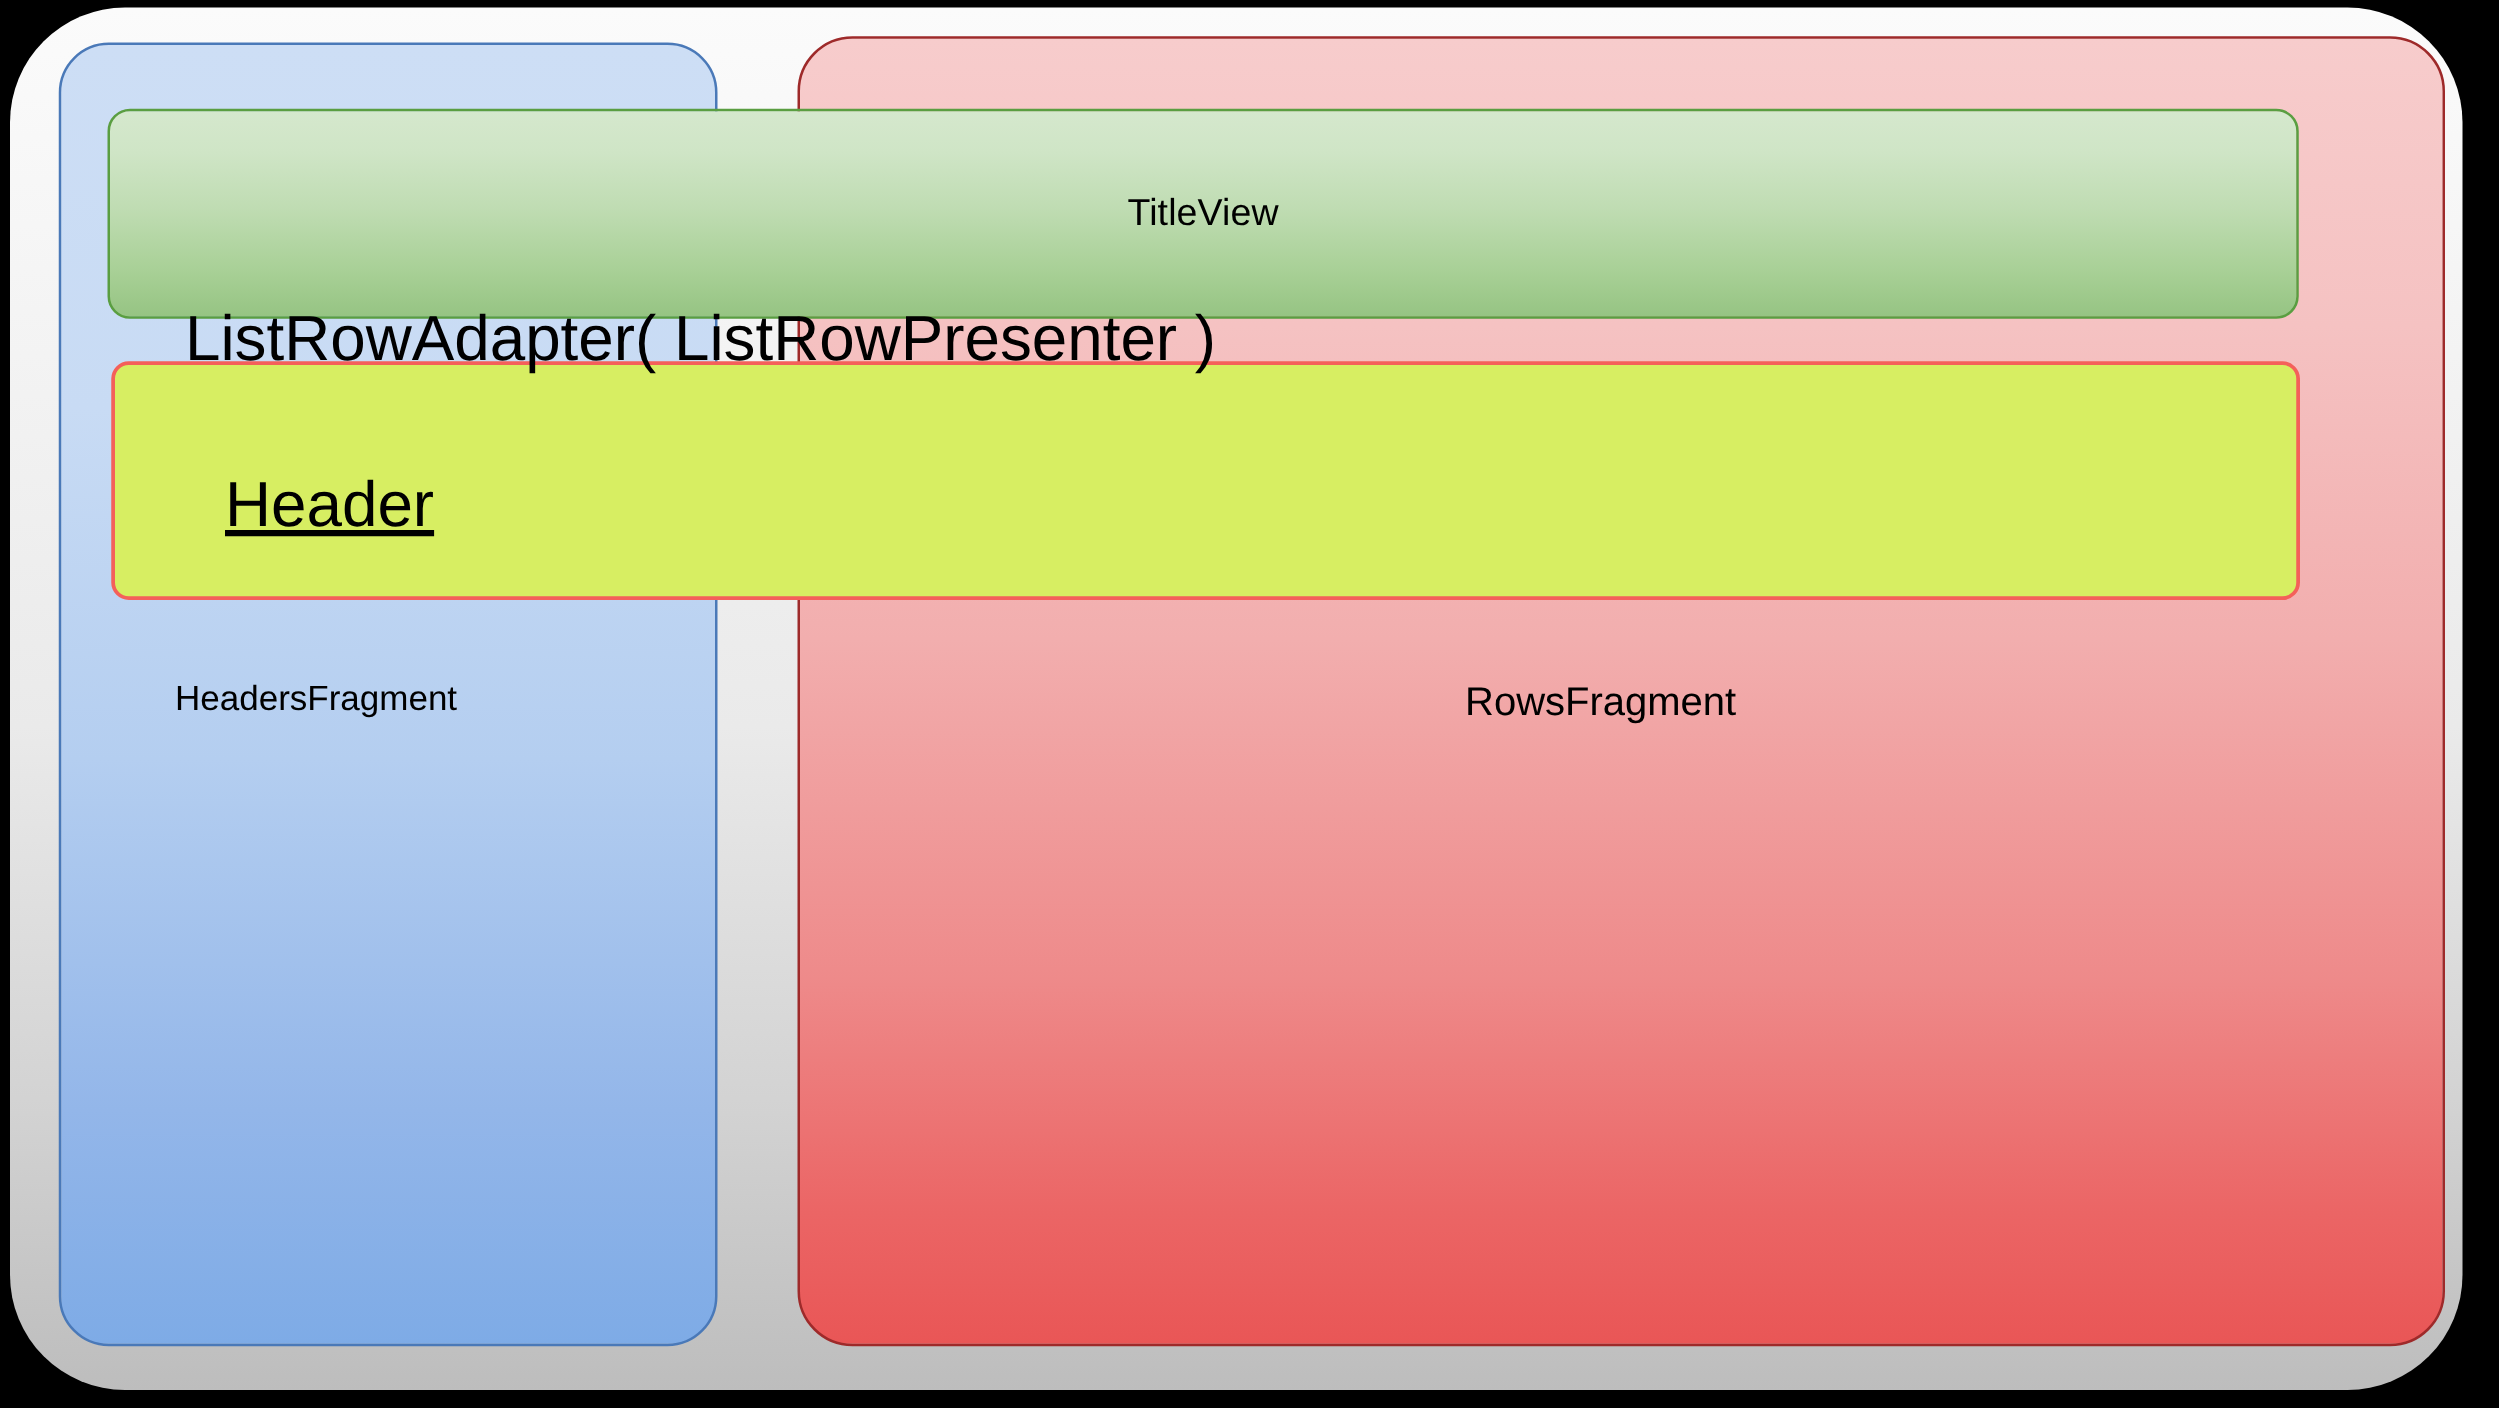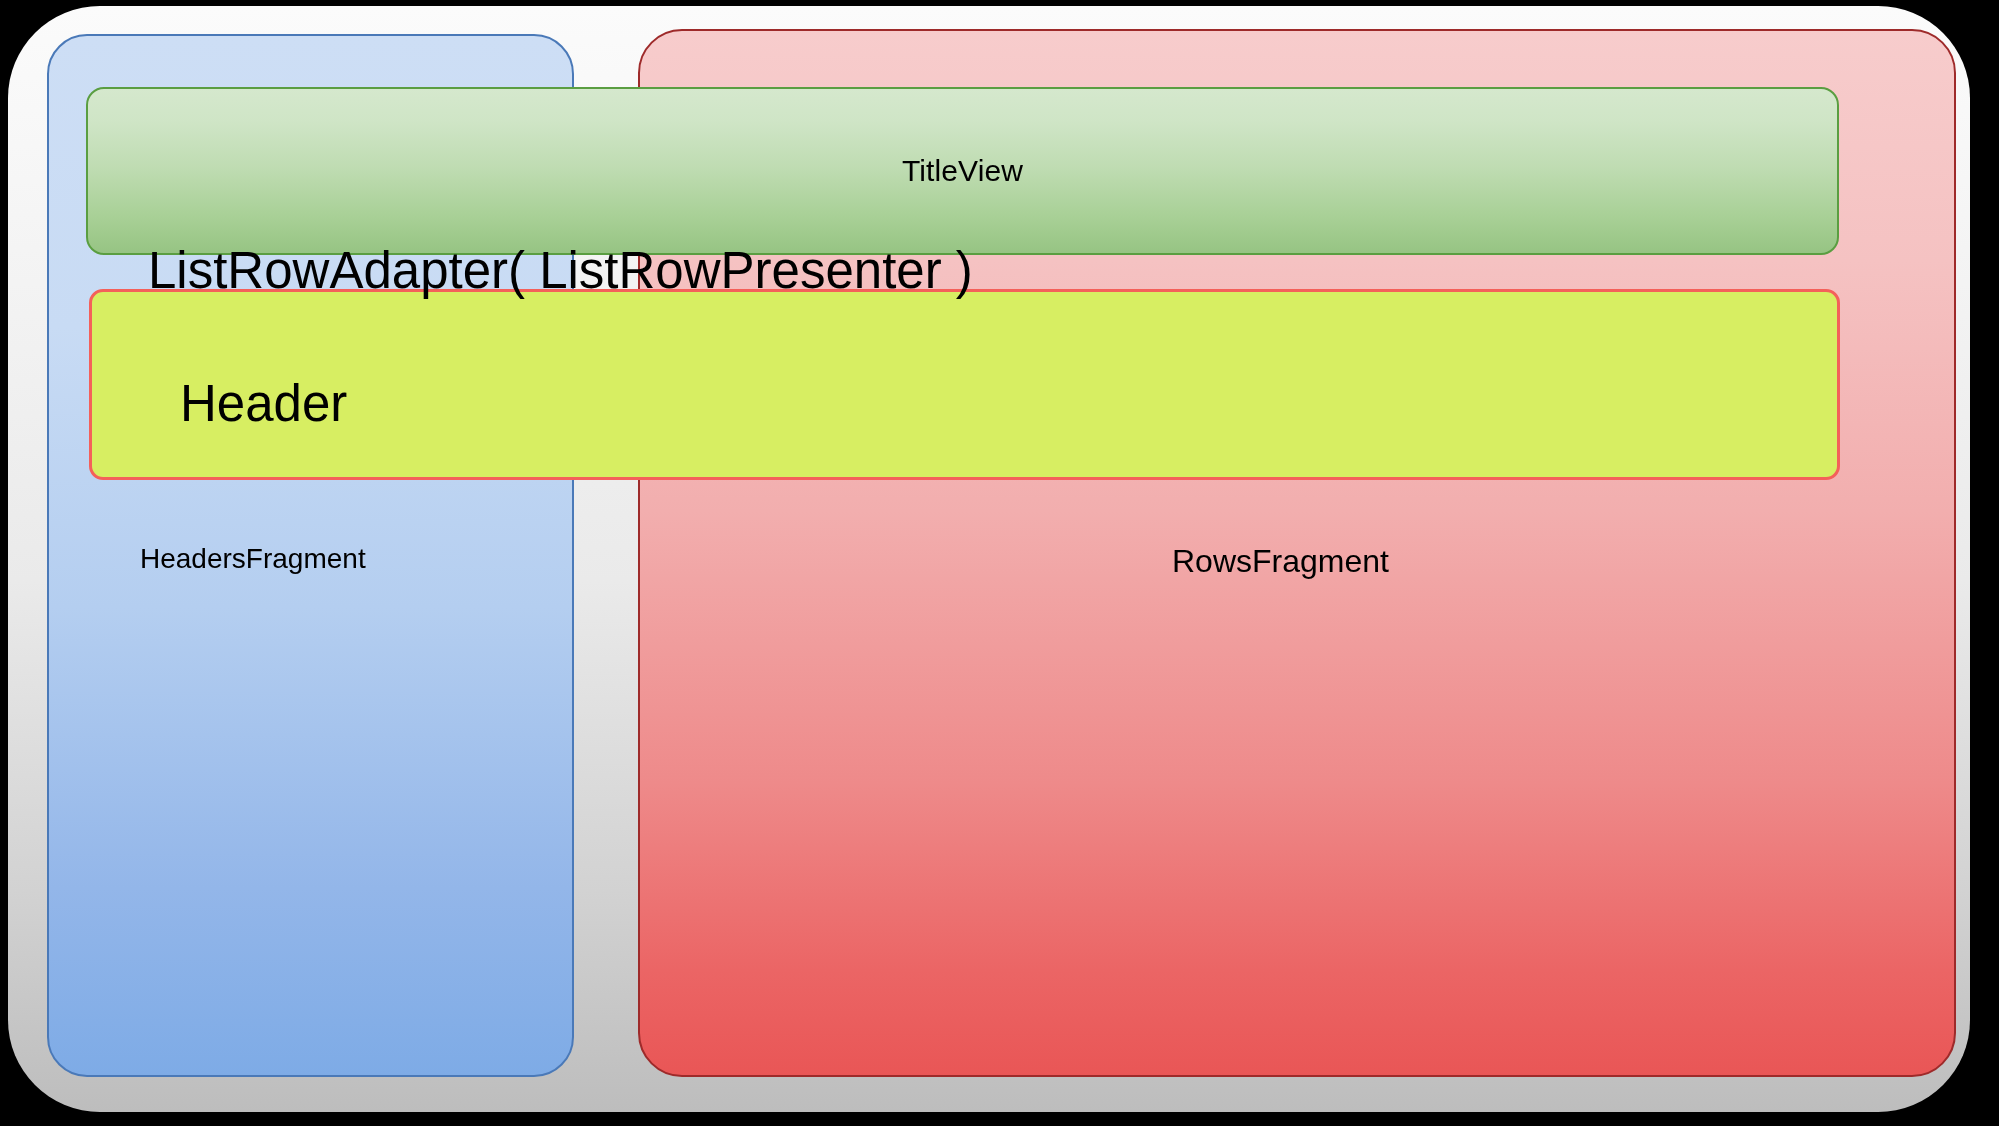--- a/index.html
+++ b/index.html
@@ -108,20 +108,21 @@
     top: 245px;
     font-size: 51px;
     line-height: 1;
   }
 
   .label-header {
     left: 180px;
     top: 378px;
     font-size: 51px;
     line-height: 1;
+    text-decoration: underline;
   }
 
   .label-cardpresenter {
     left: 786px;
     top: 378px;
     font-size: 51px;
     line-height: 1;
   }
 
   .label-headers-fragment {

